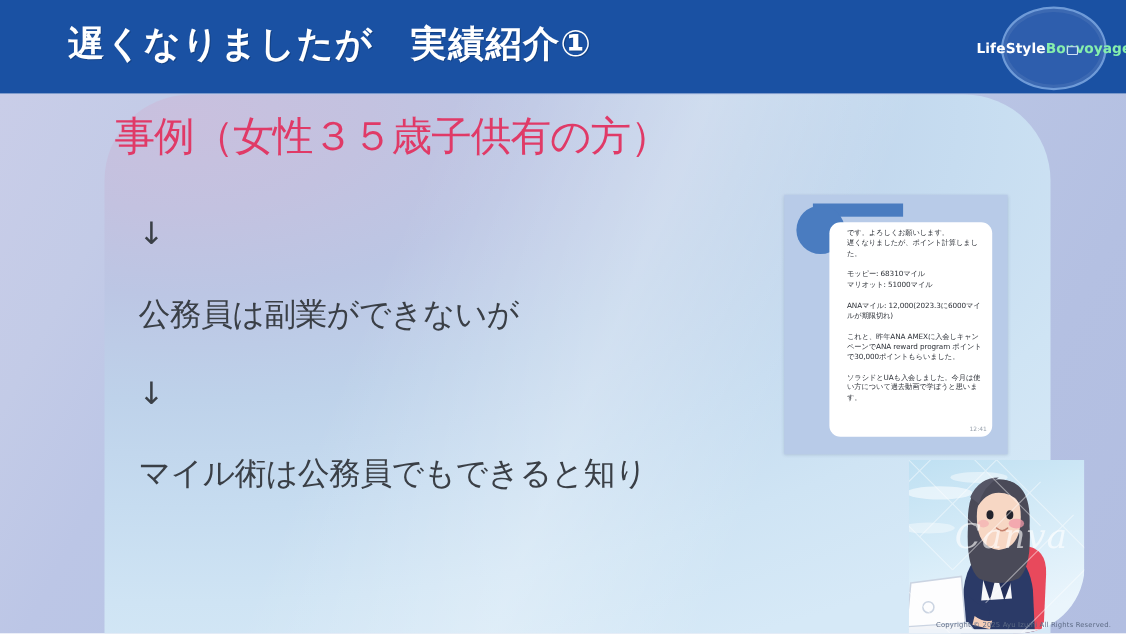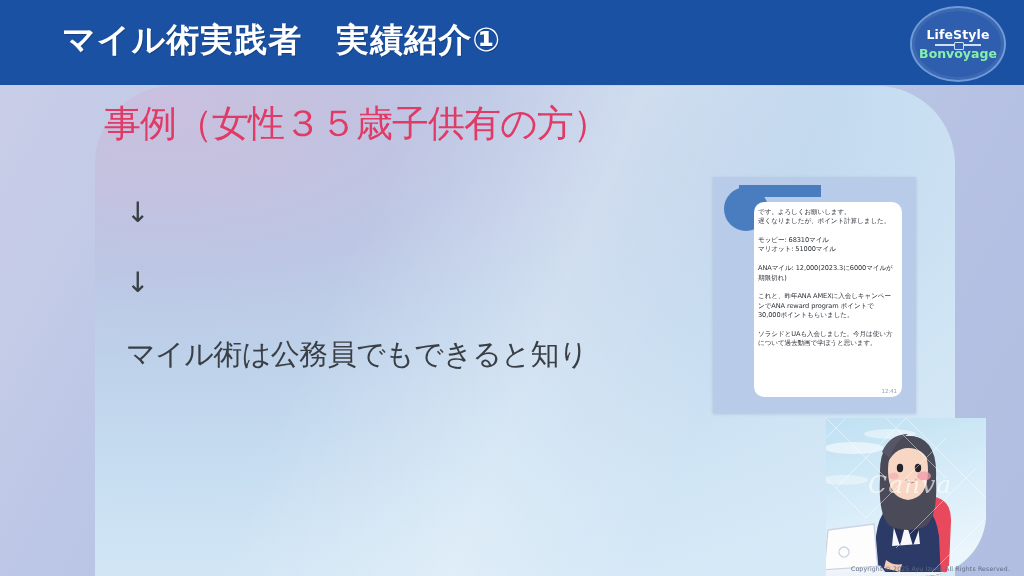--- a/index.html
+++ b/index.html
@@ -23,21 +23,21 @@
     font-size:33px;font-weight:700;color:#ffffff;
     letter-spacing:1px;white-space:nowrap;
     text-shadow:1px 1px 0 rgba(0,0,0,.18);
   }
   .logo{
     position:absolute;right:18px;top:6px;width:92px;height:72px;
     border-radius:50%;
     background:#2e5ead;
     border:2px solid #6f9bd8;
     box-shadow:inset 0 0 0 3px rgba(255,255,255,.07);
-    display:flex;flex-direction:column;align-items:center;justify-content:center;
+    display:flex;flex-direction:row;align-items:center;justify-content:center;
   }
   .logo-top{
     font-family:"DejaVu Sans","Liberation Sans",sans-serif;
     font-size:12.5px;font-weight:700;color:#ffffff;line-height:1.05;
     letter-spacing:.1px;
   }
   .logo-rule{
     width:46px;height:2px;background:#cfe0f5;margin:2px 0 1px 0;
     position:relative;
   }
@@ -118,42 +118,42 @@
   .chat-avatar{
     position:absolute;left:11px;top:10px;width:44px;height:44px;
     border-radius:50%;background:#4a7cc0;
   }
   .chat-namebar{
     position:absolute;left:26px;top:8px;width:82px;height:12px;background:#4a7cc0;
   }
   .chat-bubble{
     position:absolute;left:41px;top:25px;width:148px;height:195px;
     background:#ffffff;border-radius:10px;
-    padding:6px 7px 4px 4px;box-sizing:border-box;
+    padding:6px 7px 4px 16px;box-sizing:border-box;
   }
   .chat-text{
     font-family:"DejaVu Sans","Liberation Sans",sans-serif;
     font-size:6.6px;line-height:1.42;color:#2b2f36;
     white-space:pre-line;letter-spacing:-.1px;
   }
   .chat-time{
     position:absolute;right:5px;bottom:3px;
     font-family:"DejaVu Sans","Liberation Sans",sans-serif;
     font-size:5.4px;color:#9aa3ae;
   }
 
   
   .illus{
     position:absolute;left:826px;top:418px;width:160px;height:158px;
     z-index:5;overflow:hidden;
   }
   .canva-mark{
     position:absolute;left:42px;top:52px;
     font-family:"DejaVu Serif","Liberation Serif",serif;
-    font-style:italic;font-size:25px;color:rgba(255,255,255,.62);
+    font-style:italic;font-size:31px;color:rgba(255,255,255,.62);
     letter-spacing:1px;pointer-events:none;z-index:9;
   }
 
   .copyright{
     position:absolute;right:14px;bottom:4px;z-index:8;
     font-family:"DejaVu Sans","Liberation Sans",sans-serif;
     font-size:6.2px;color:#5d6b85;letter-spacing:.15px;white-space:nowrap;
   }
 </style>
 </head>
@@ -162,34 +162,35 @@
 <div class="slide">
 
   <div class="bg"></div>
   <div class="bg-sheen"></div>
 
   <div class="panel">
     <div class="panel-sheen"></div>
   </div>
 
   <div class="header">
-    <div class="header-title">マイル術実践者　実績紹介①</div>
+    <div class="header-title">遅くなりましたが　実績紹介①</div>
     <div class="logo">
       <div class="logo-top">LifeStyle</div>
       <div class="logo-rule"></div>
       <div class="logo-bot">Bonvoyage</div>
     </div>
   </div>
 
   <div class="content">
 
     <div class="case-title">事例（女性３５歳子供有の方）</div>
 
     <div class="body-text">
       <span class="ln arrow">↓</span>
+      <span class="ln">公務員は副業ができないが</span>
       <span class="ln arrow">↓</span>
       <span class="ln">マイル術は公務員でもできると知り</span>
       
       
       
       
     </div>
   </div>
 
   <div class="chat-card">

